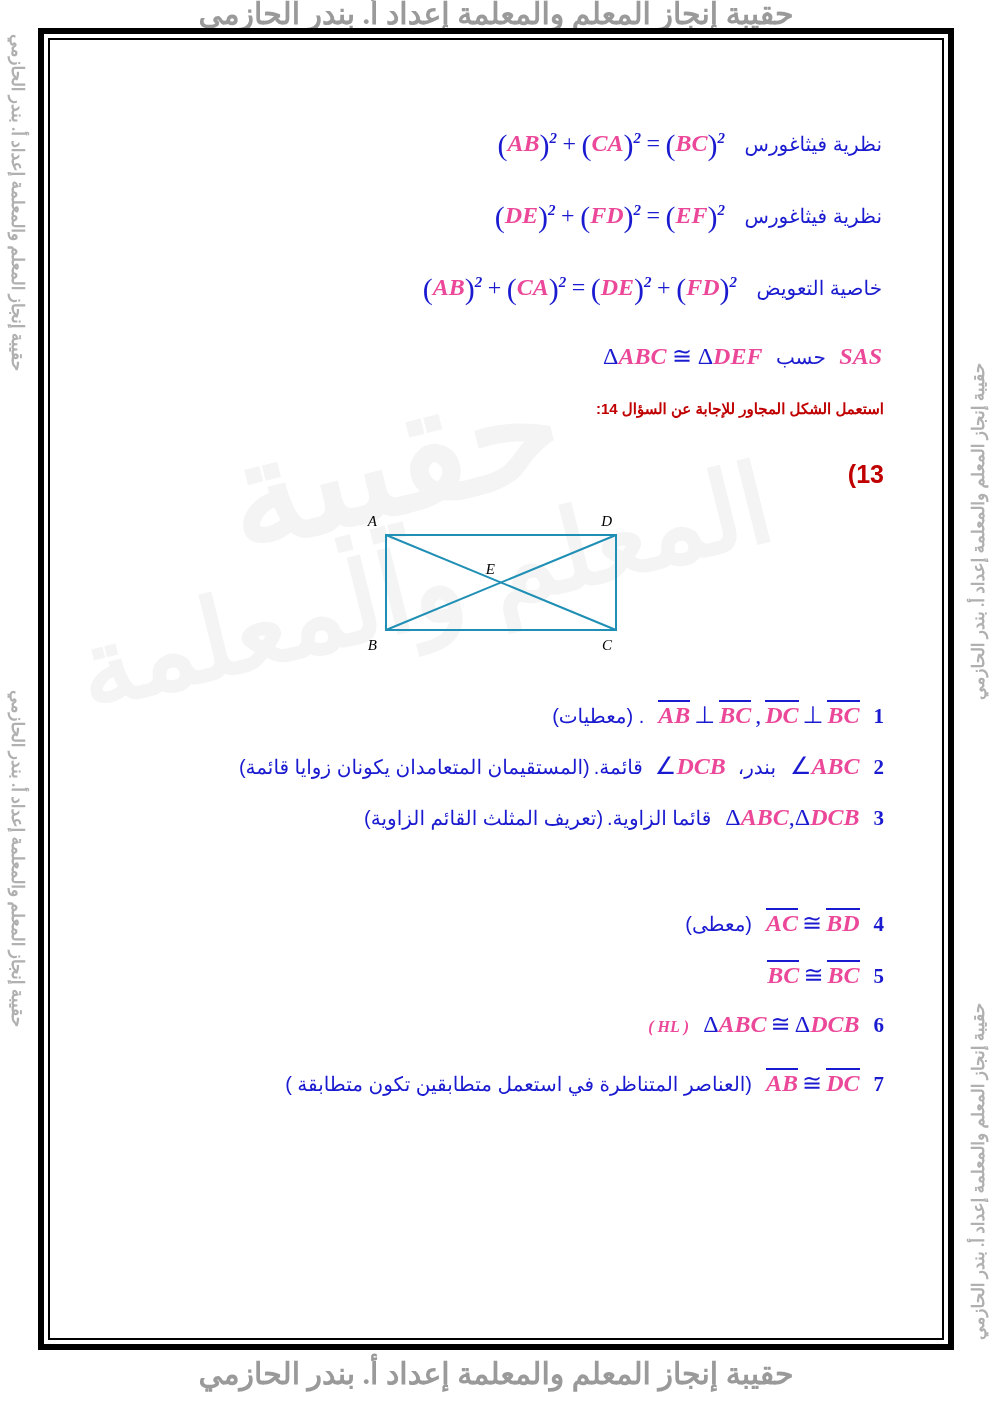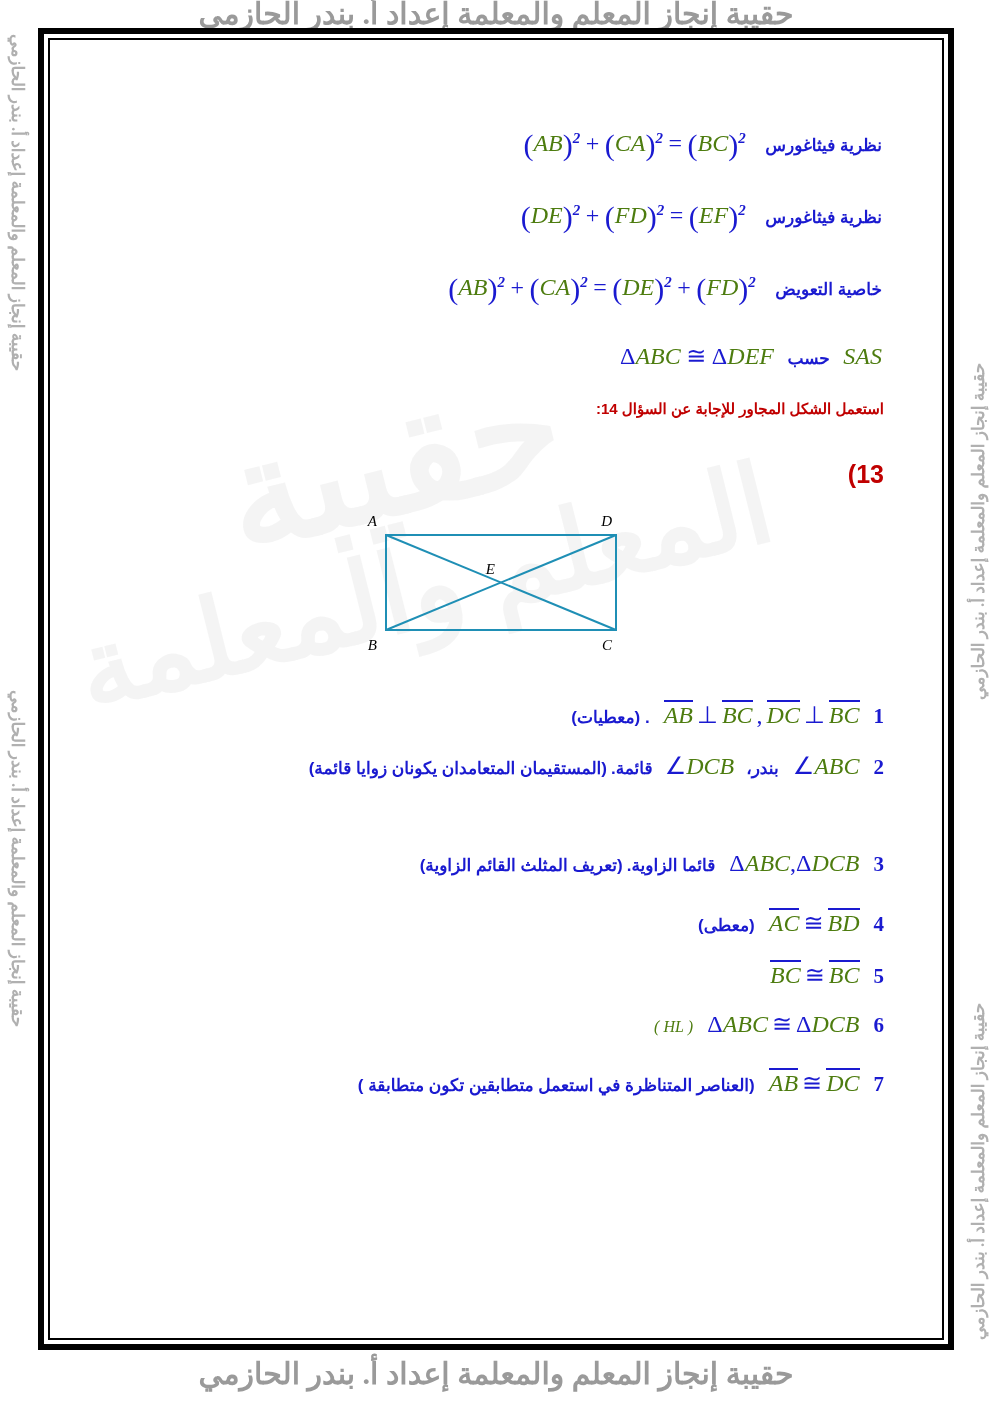--- a/index.html
+++ b/index.html
@@ -125,22 +125,22 @@
     white-space: nowrap;
   }
   .mline-1 { position: absolute; right: 40px; top: 68px; }
   .mline-2 { position: absolute; right: 40px; top: 140px; }
   .mline-3 { position: absolute; right: 40px; top: 212px; }
   .mline-4 { position: absolute; right: 40px; top: 282px; }
 
   .mi {
     font-family: "Liberation Serif", serif;
     font-style: italic;
-    font-weight: normal;
-    color: #4d7c0f;
+    font-weight: bold;
+    color: #ec4899;
     font-size: 24px;
   }
   .op {
     font-family: "Liberation Serif", serif;
     font-weight: normal;
     color: #1a1ad0;
     font-size: 24px;
     font-style: normal;
   }
   .paren {
@@ -152,22 +152,22 @@
     vertical-align: -4px;
   }
   .sup {
     font-size: 15px;
     vertical-align: super;
     font-style: italic;
     font-weight: bold;
   }
   .ar {
     font-family: "Liberation Sans", sans-serif;
-    font-weight: bold;
-    font-size: 17px;
+    font-weight: normal;
+    font-size: 20px;
     color: #1a1ad0;
     direction: rtl;
   }
   .ar-red {
     font-family: "Liberation Sans", sans-serif;
     font-weight: bold;
     font-size: 15px;
     color: #c00000;
     direction: rtl;
   }
@@ -215,21 +215,21 @@
     color: #1a1ad0;
   }
   .ovl {
     border-top: 2px solid #1a1ad0;
     padding-top: 1px;
     display: inline-block;
     line-height: 1.05;
   }
   .s1 { top: 640px; }
   .s2 { top: 692px; right: 38px; }
-  .s3 { top: 790px; margin-left: 18px; }
+  .s3 { top: 744px; margin-left: 18px; }
   .s4 { top: 848px; }
   .s5 { top: 900px; }
   .s6 { top: 950px; }
   .s7 { top: 1008px; }
 </style>
 </head>
 <body>
 
 <div class="banner banner-top">حقيبة إنجاز المعلم والمعلمة إعداد أ. بندر الحازمي</div>
 <div class="banner banner-bottom">حقيبة إنجاز المعلم والمعلمة إعداد أ. بندر الحازمي</div>

